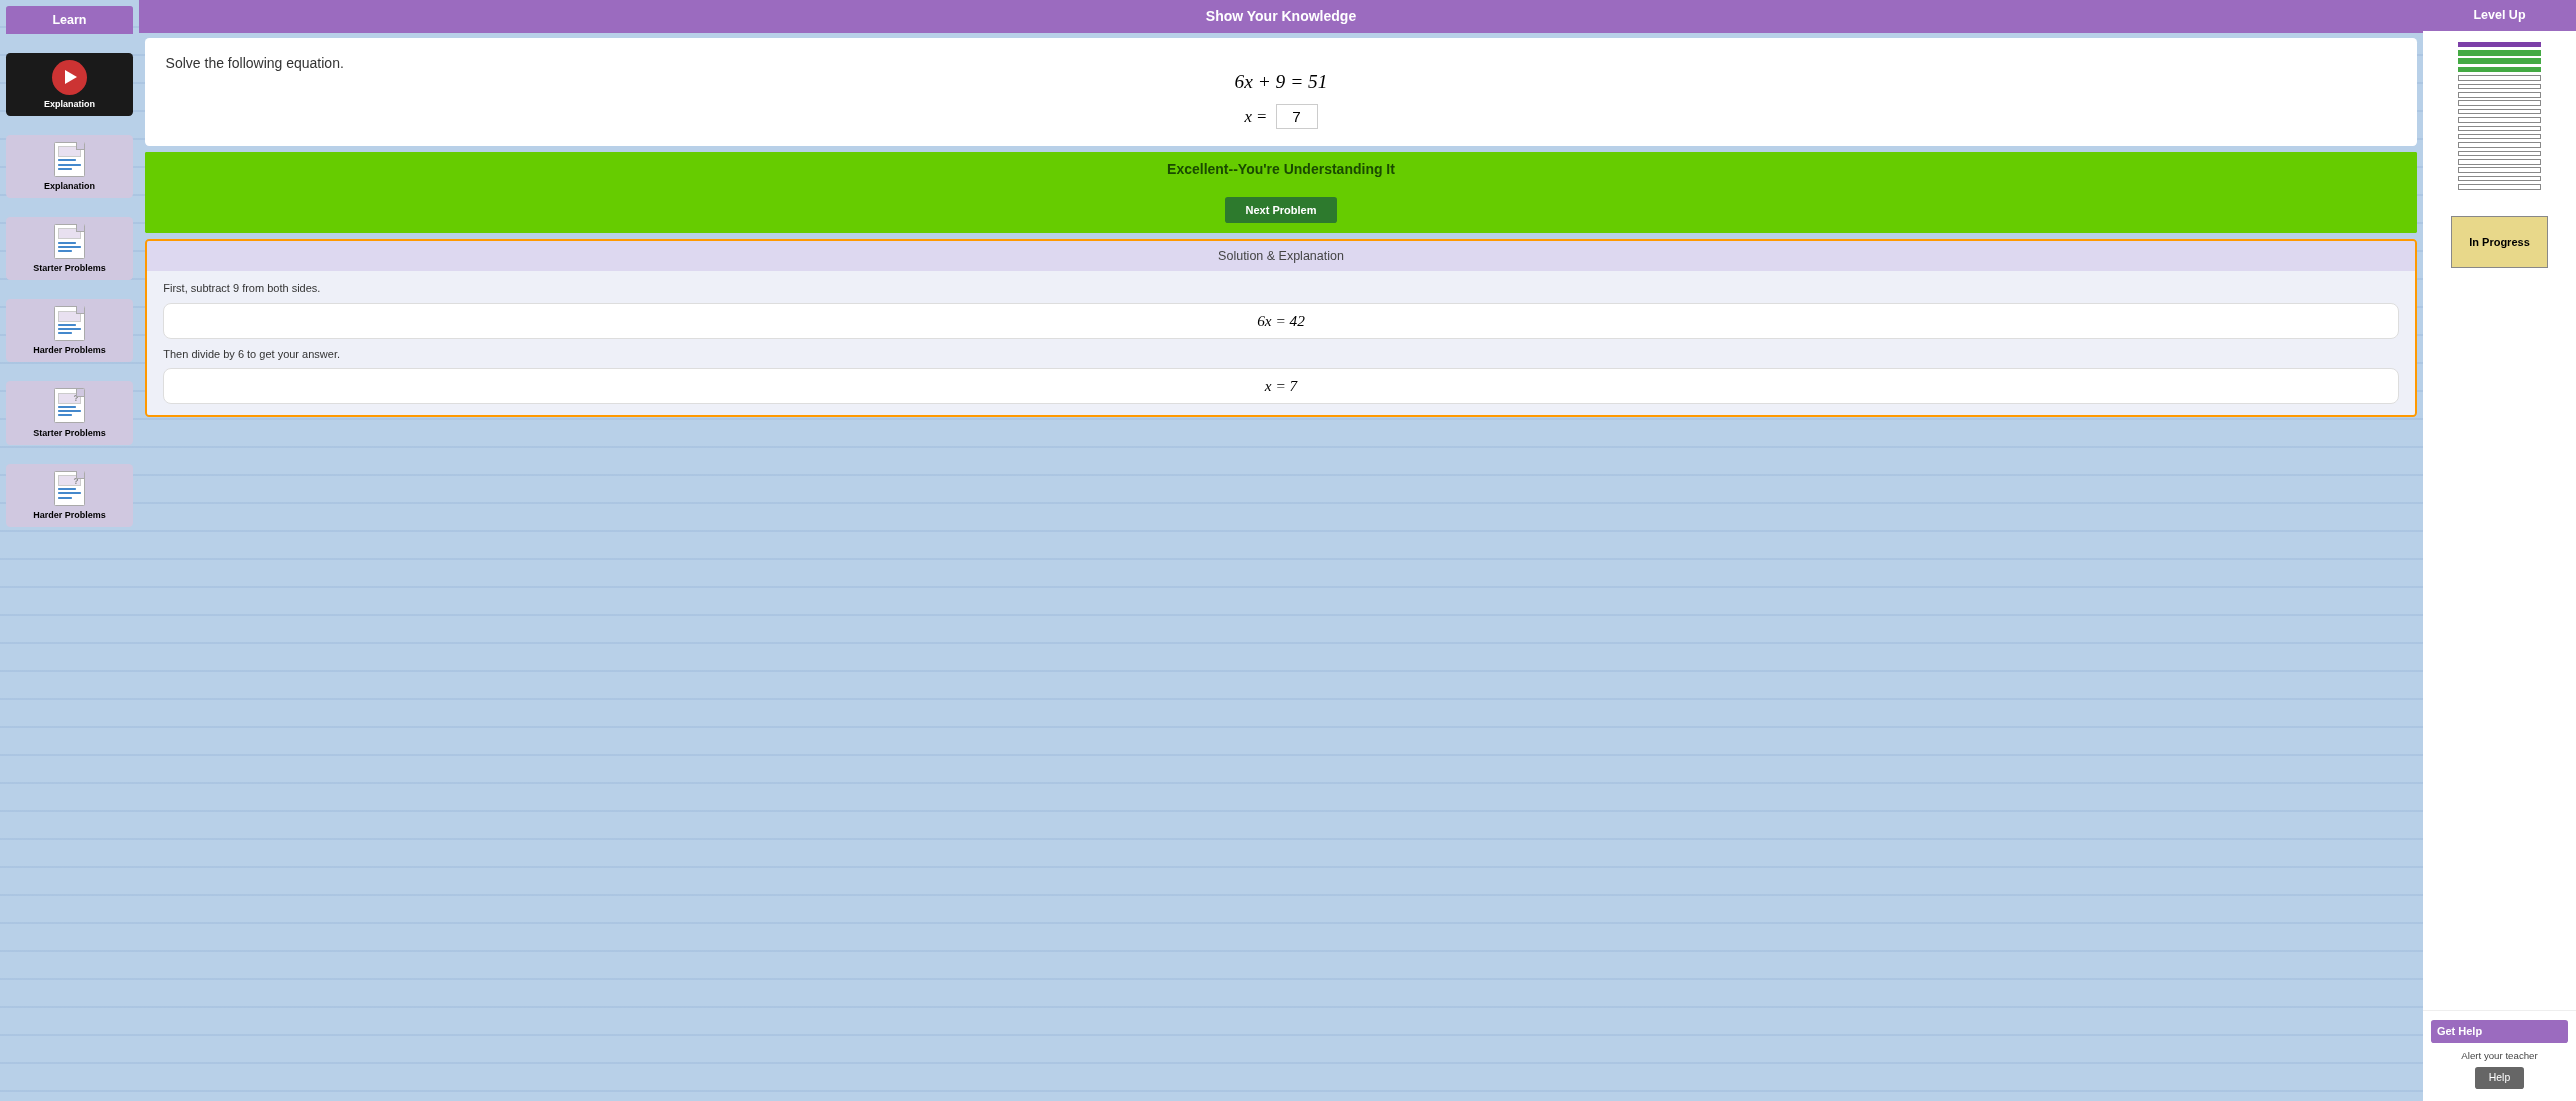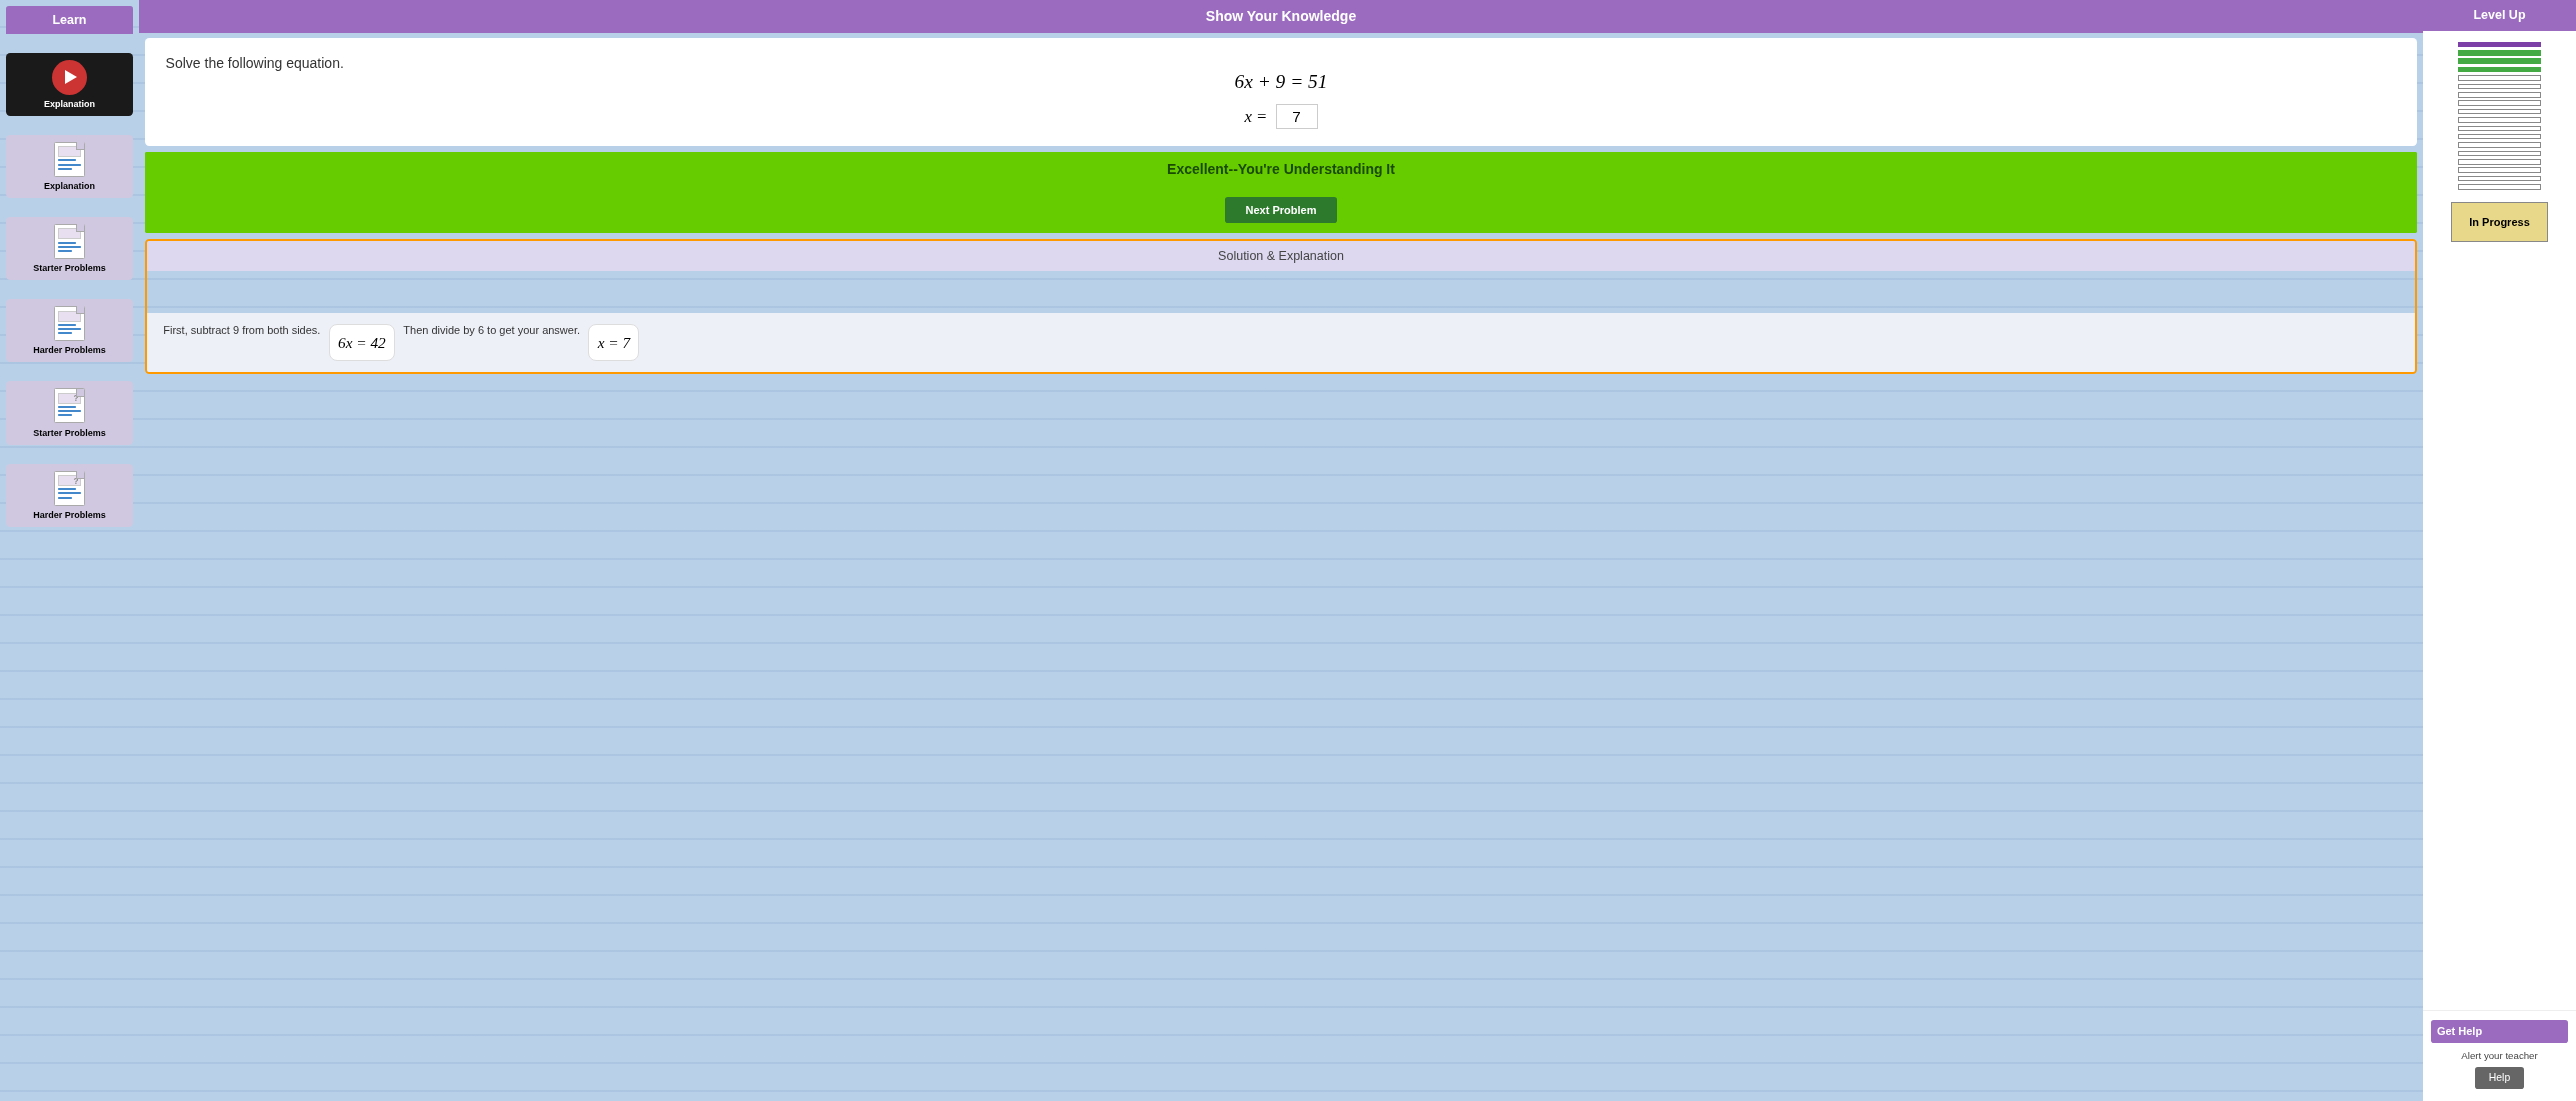--- a/index.html
+++ b/index.html
@@ -268,23 +268,22 @@
       text-align: center;
       padding: 8.3px;
       font-size: 12.5px;
       color: #444;
     }
 
     .solution-body {
       background: #eef0f8;
       padding: 11px 16.7px;
       display: flex;
-      flex-direction: row;
+      flex-direction: column;
       gap: 8.3px;
-      margin-top: 42px;
     }
 
     .solution-step {
       font-size: 11px;
       color: #333;
     }
 
     .solution-equation {
       background: white;
       border: 0.7px solid #ddd;
@@ -347,25 +346,25 @@
     }
 
     .tower-bar.green-middle {
       background: #44aa44;
       border-color: #44aa44;
     }
 
     .tower-base {
       background: #e8d88a;
       border: 1.4px solid #888;
-      padding: 13px 11px;
+      padding: 19px 11px;
       font-weight: bold;
       font-size: 11px;
       text-align: center;
-      margin-top: 5px;
+      margin-top: 19px;
       min-width: 97px;
     }
 
     .get-help-section {
       background: white;
       padding: 8.3px;
       border-top: 0.7px solid #eee;
     }
 
     .get-help-header {

